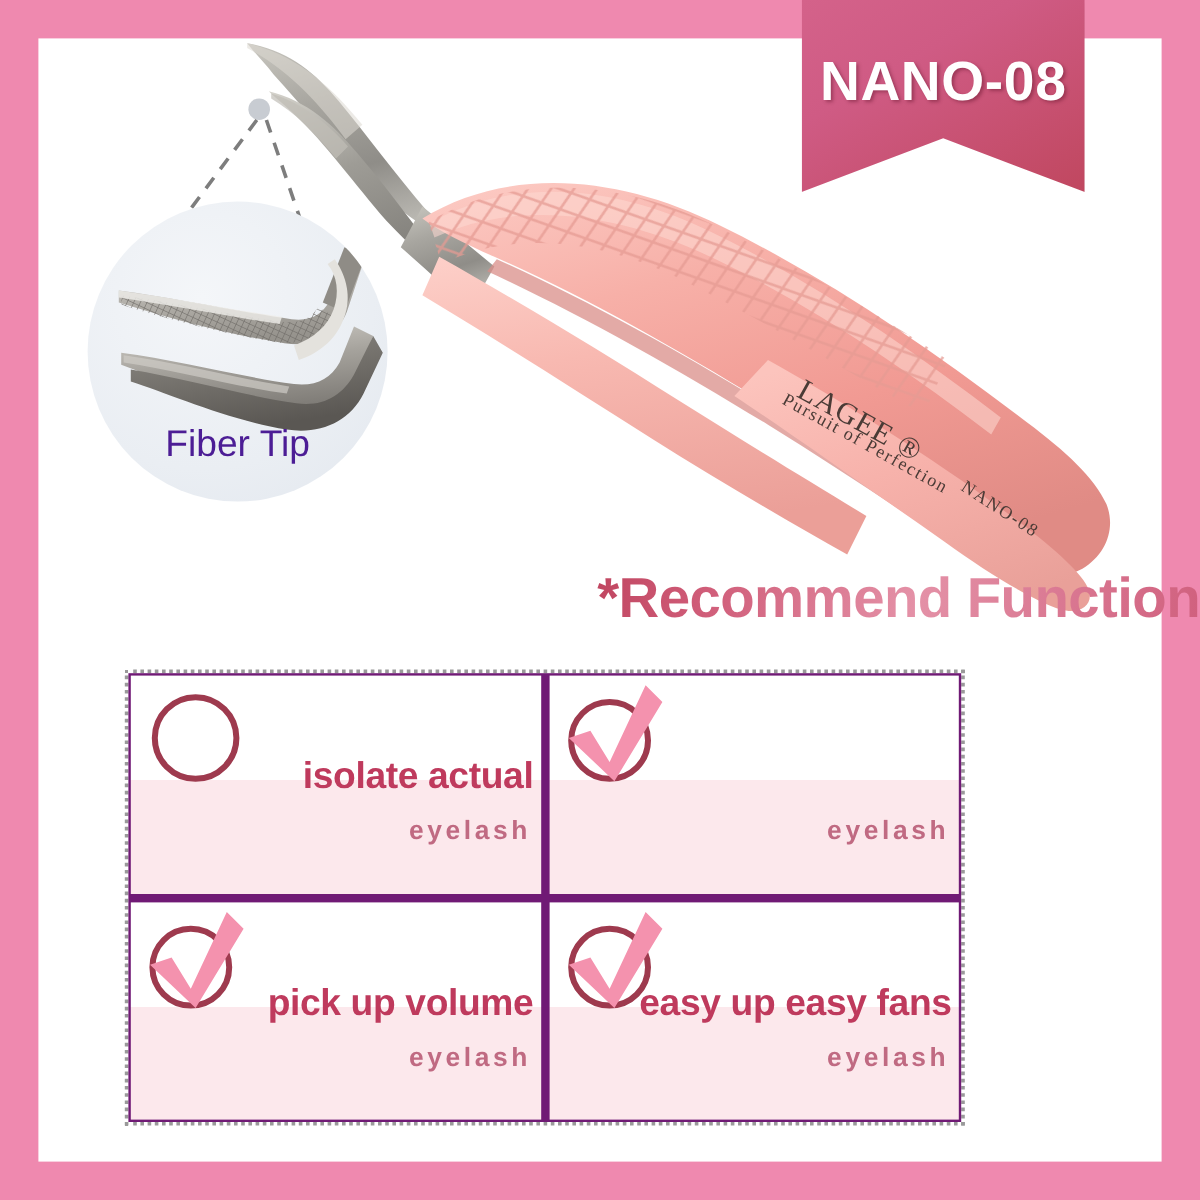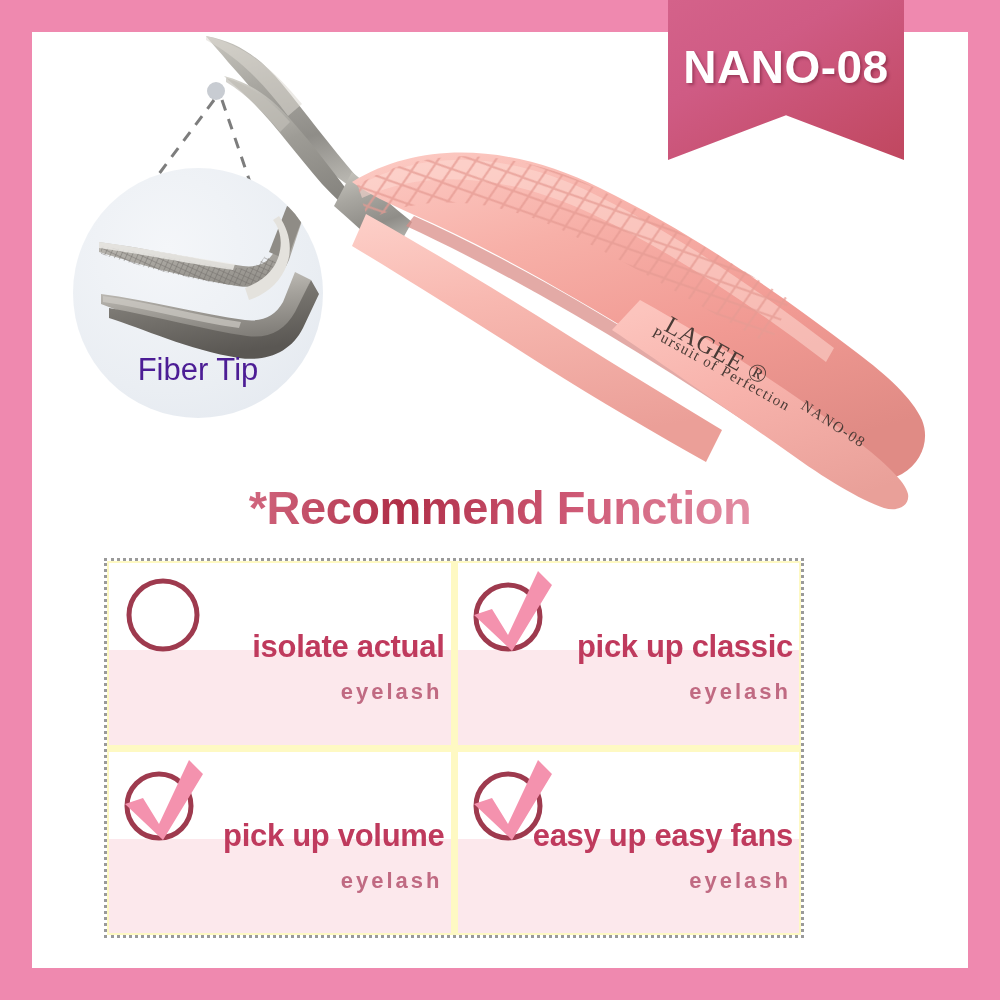--- a/index.html
+++ b/index.html
@@ -62,22 +62,22 @@
     left:73px;top:352px;width:250px;
     text-align:center;
     font-size:31px;color:#4c1d95;
     z-index:6;
     font-family:"Liberation Sans", sans-serif;
   }
 
   
   .recommend{
     position:absolute;
-    left:0;top:480px;width:1000px;
-    text-align:center;
+    left:0;top:470px;width:1000px;
+    text-align:right;
     font-size:47px;
     font-weight:bold;
     letter-spacing:-.5px;
     font-stretch:condensed;
     z-index:6;
     font-family:"Liberation Sans Narrow","Liberation Sans",sans-serif;
     background:linear-gradient(100deg,#b8354e 0%,#e08098 18%,#b02f48 40%,#cf5b77 58%,#e491a7 76%,#d0607e 100%);
     -webkit-background-clip:text;
     background-clip:text;
     color:transparent;
@@ -94,21 +94,21 @@
     z-index:6;
   }
   .grid{
     position:absolute;inset:0;
     display:grid;
     grid-template-columns:1fr 1fr;
     grid-template-rows:1fr 1fr;
     column-gap:7px;row-gap:7px;
     padding:2px;
     box-sizing:border-box;
-    background:#fef9c3;
+    background:#701a75;
   }
   .cell{
     position:relative;
     background:linear-gradient(to bottom,#ffffff 0%,#ffffff 48%,#fce8ec 48%,#fce8ec 100%);
     overflow:hidden;
   }
   .cell .mark{
     position:absolute;left:8px;top:6px;width:92px;height:92px;
   }
   .cell .line1{
@@ -266,21 +266,20 @@
         </svg>
         <div class="line1">isolate actual</div>
         <div class="line2">eyelash</div>
       </div>
 
       <div class="cell">
         <svg class="mark" viewBox="0 0 92 92">
           <circle cx="42" cy="48" r="32" fill="none" stroke="#9e3a4e" stroke-width="5"></circle>
           <path d="M8 46 L26 40 L42 66 L72 2 L86 16 L46 82 Z" fill="#f492ae"></path>
         </svg>
-        <div class="line1">pick up classic</div>
         <div class="line2">eyelash</div>
       </div>
 
       <div class="cell">
         <svg class="mark" viewBox="0 0 92 92">
           <circle cx="42" cy="48" r="32" fill="none" stroke="#9e3a4e" stroke-width="5"></circle>
           <path d="M8 46 L26 40 L42 66 L72 2 L86 16 L46 82 Z" fill="#f492ae"></path>
         </svg>
         <div class="line1">pick up volume</div>
         <div class="line2">eyelash</div>

